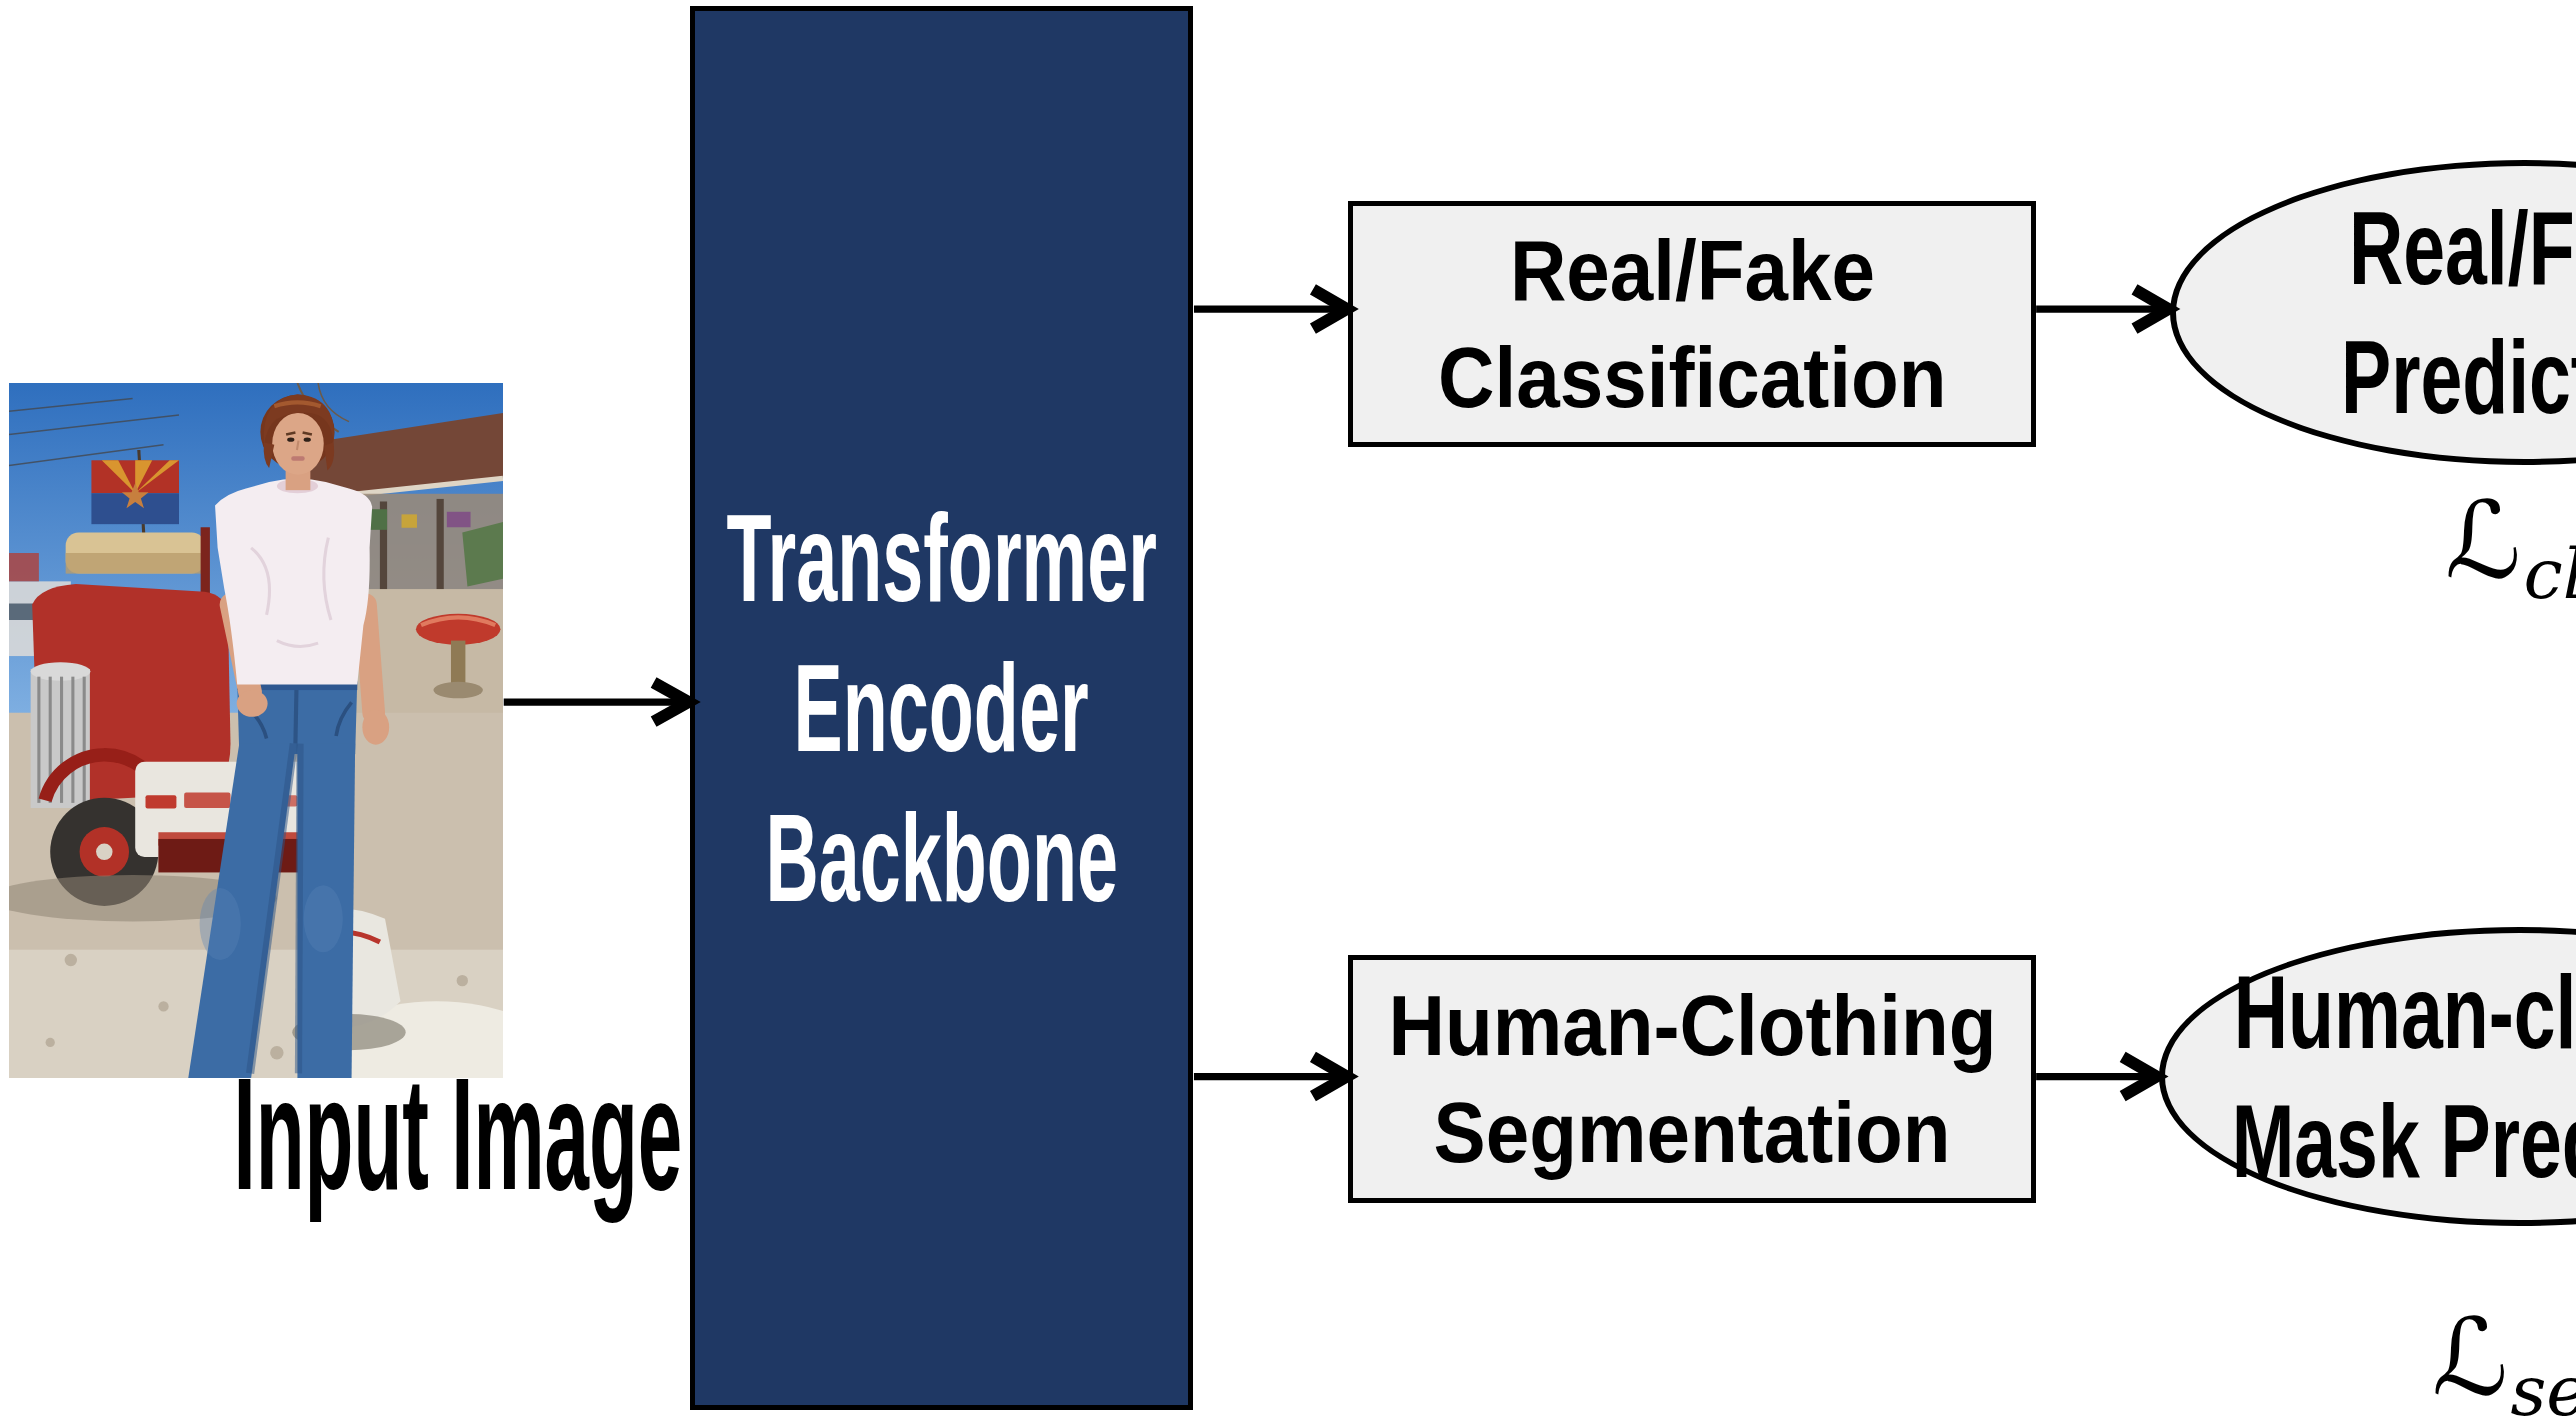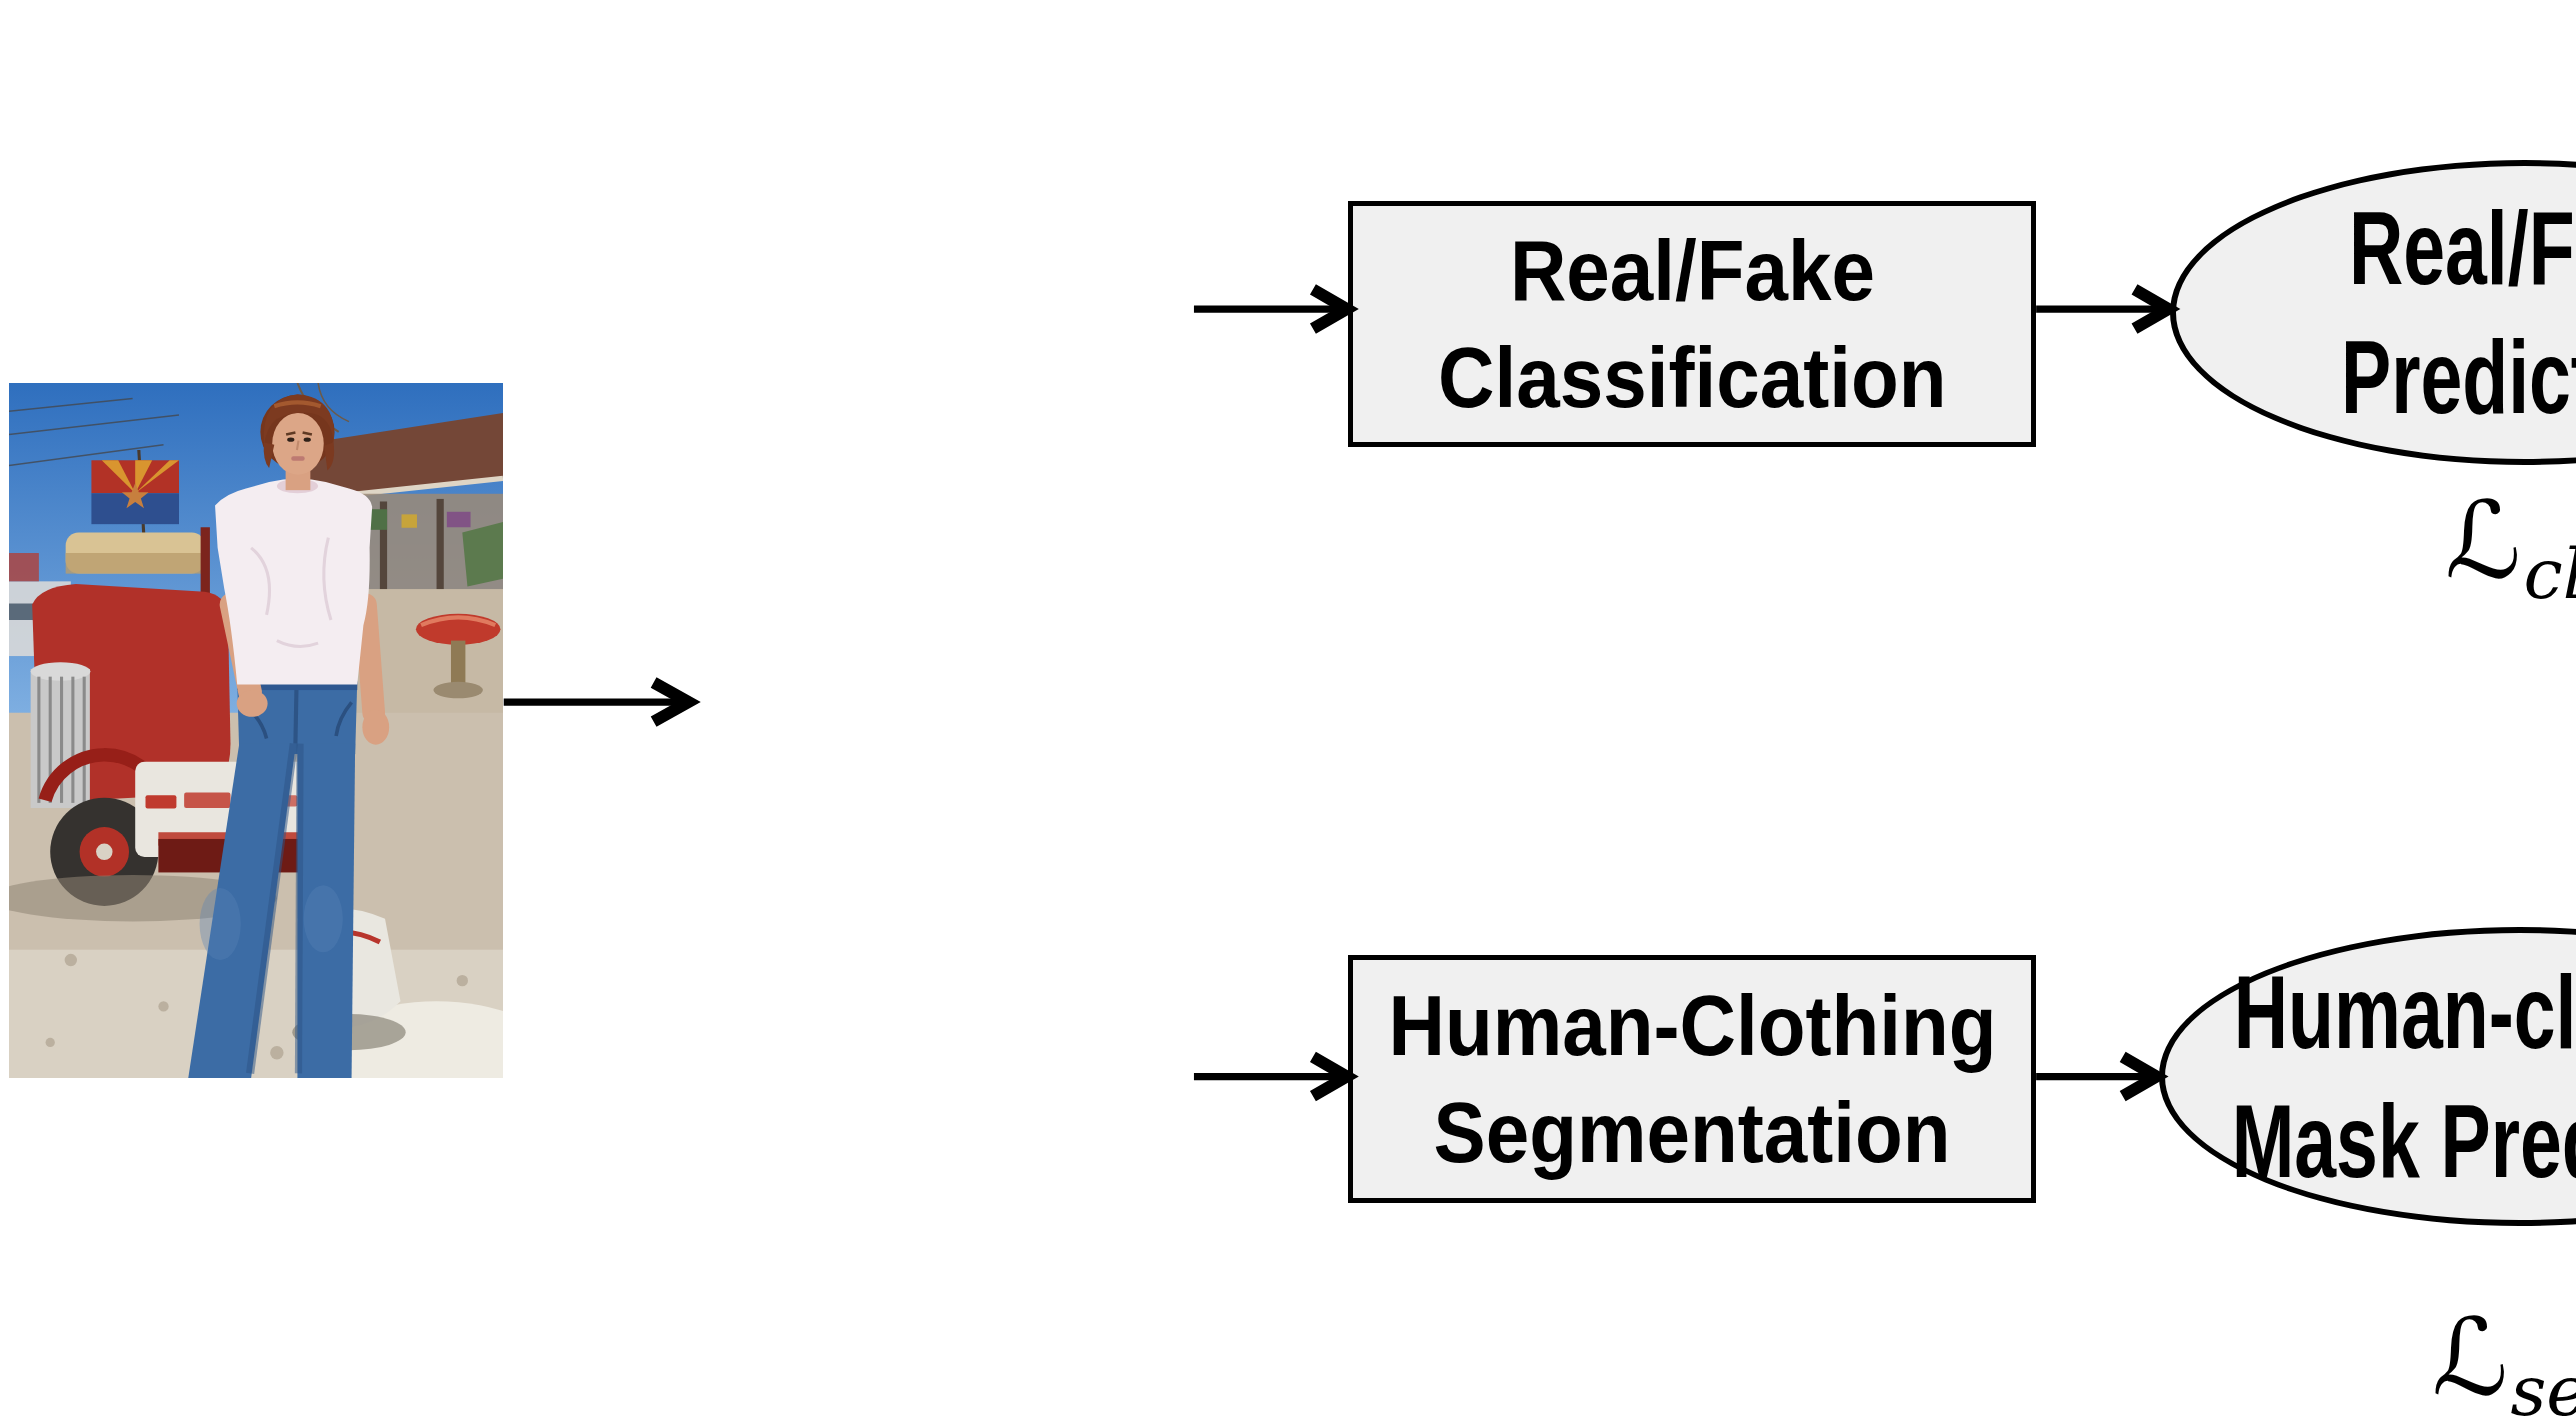--- a/index.html
+++ b/index.html
@@ -214,21 +214,29 @@
       <path d="M515,45 Q560,30 605,45" stroke="#a3592f" stroke-width="8" fill="none"></path>
       <path d="M538,100 L556,96" stroke="#5f3a24" stroke-width="5"></path>
       <path d="M570,96 L588,100" stroke="#5f3a24" stroke-width="5"></path>
       <ellipse cx="547" cy="110" rx="7" ry="4" fill="#2f2119"></ellipse>
       <ellipse cx="579" cy="110" rx="7" ry="4" fill="#2f2119"></ellipse>
       <path d="M562,112 L559,130" stroke="#c08a6c" stroke-width="4"></path>
       <rect x="548" y="142" width="26" height="9" rx="4" fill="#bd7a72"></rect>
     </svg>
   </div>
 
-
+  <div id="input-label">
+    <span>Input Image</span>
+  </div>
+
+  <div id="backbone">
+    <span class="bk-line">Transformer</span>
+    <span class="bk-line">Encoder</span>
+    <span class="bk-line">Backbone</span>
+  </div>
 
   <div id="box-cls" class="task-box">
     <span class="bx-line">Real/Fake</span>
     <span class="bx-line">Classification</span>
   </div>
   <div id="ellipse-cls" class="pred-ellipse">
     <span class="el-line">Real/Fake</span>
     <span class="el-line">Prediction</span>
   </div>
   <div id="loss-cls" class="loss">

